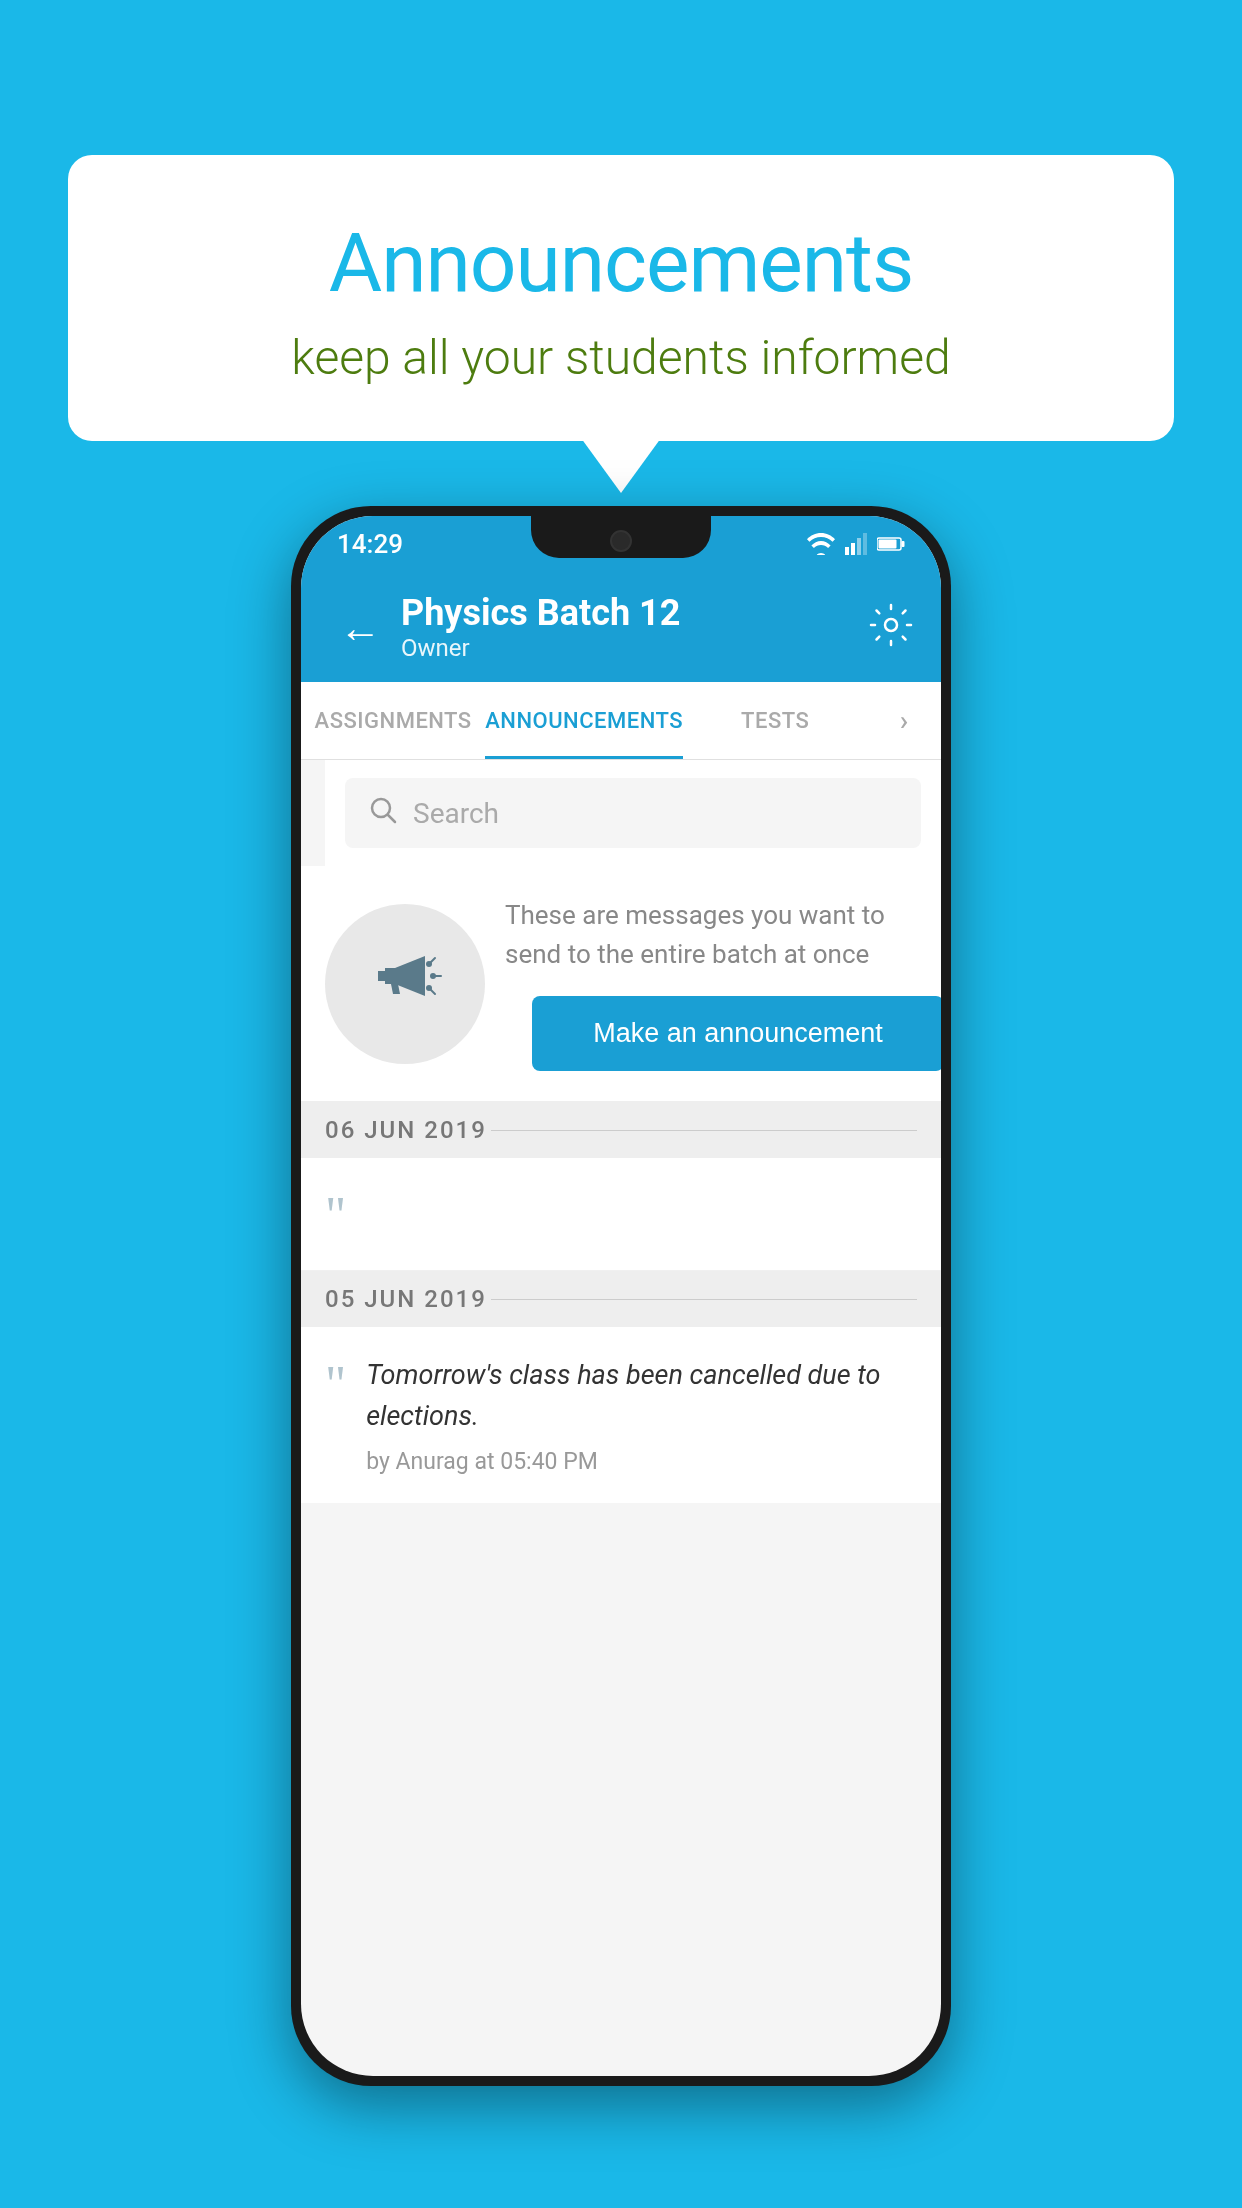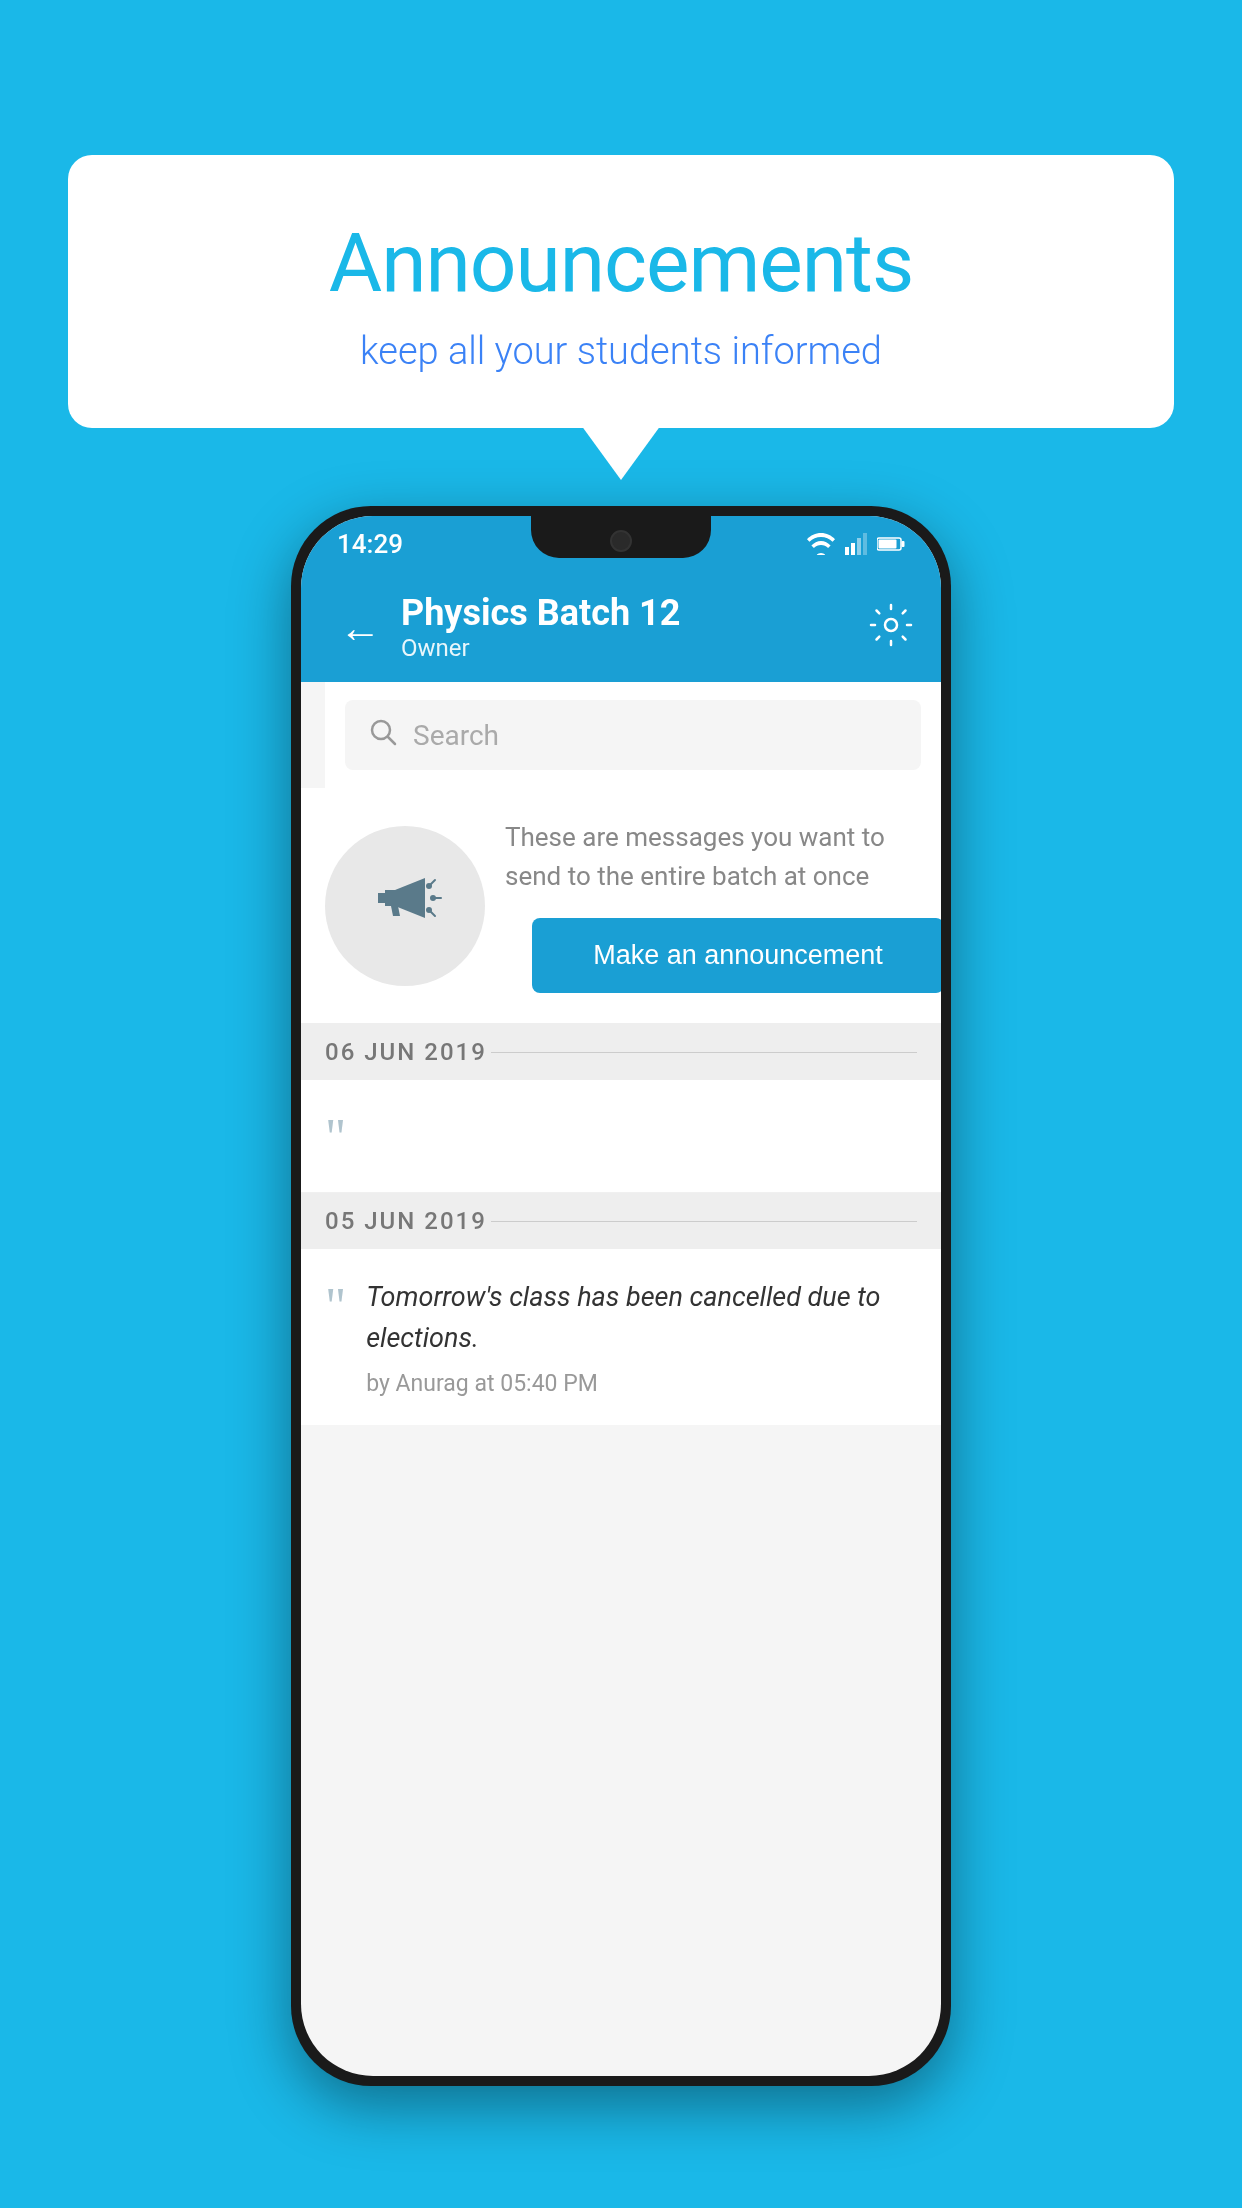--- a/index.html
+++ b/index.html
@@ -44,22 +44,22 @@
 
     .bubble-title {
       font-size: 82px;
       font-weight: 400;
       color: #1ab8e8;
       margin-bottom: 18px;
       letter-spacing: -1px;
     }
 
     .bubble-subtitle {
-      font-size: 38px;
-      color: #3b82f6;
+      font-size: 48px;
+      color: #4d7c0f;
       font-weight: 300;
     }
 
     
     .phone-container {
       position: absolute;
       top: 506px;
       left: 50%;
       transform: translateX(-50%);
       width: 660px;
@@ -390,20 +390,32 @@
           <div class="app-bar-subtitle">Owner</div>
         </div>
         <div class="settings-btn">
           <svg width="44" height="44" viewBox="0 0 44 44" fill="none">
             <path d="M22 28a6 6 0 100-12 6 6 0 000 12z" stroke="white" stroke-width="2.5" fill="none"></path>
             <path d="M22 2v4M22 38v4M2 22h4M38 22h4M7.5 7.5l2.8 2.8M33.7 33.7l2.8 2.8M7.5 36.5l2.8-2.8M33.7 10.3l2.8-2.8" stroke="white" stroke-width="2.5" stroke-linecap="round"></path>
           </svg>
         </div>
       </div>
 
+      <div class="tabs-container">
+        <div class="tab-item">
+          <span>ASSIGNMENTS</span>
+        </div>
+        <div class="tab-item active">
+          <span>ANNOUNCEMENTS</span>
+        </div>
+        <div class="tab-item">
+          <span>TESTS</span>
+        </div>
+        <div class="tab-item" style="flex:0.4; font-size:28px; color:#aaa;">›</div>
+      </div>
 
       <div class="search-container">
         <div class="search-bar">
           <span class="search-icon-wrap">
             <svg width="28" height="28" viewBox="0 0 28 28" fill="none">
               <circle cx="12" cy="12" r="9" stroke="#999" stroke-width="2.5"></circle>
               <line x1="19" y1="19" x2="26" y2="26" stroke="#999" stroke-width="2.5" stroke-linecap="round"></line>
             </svg>
           </span>
           <span class="search-placeholder">Search</span>

